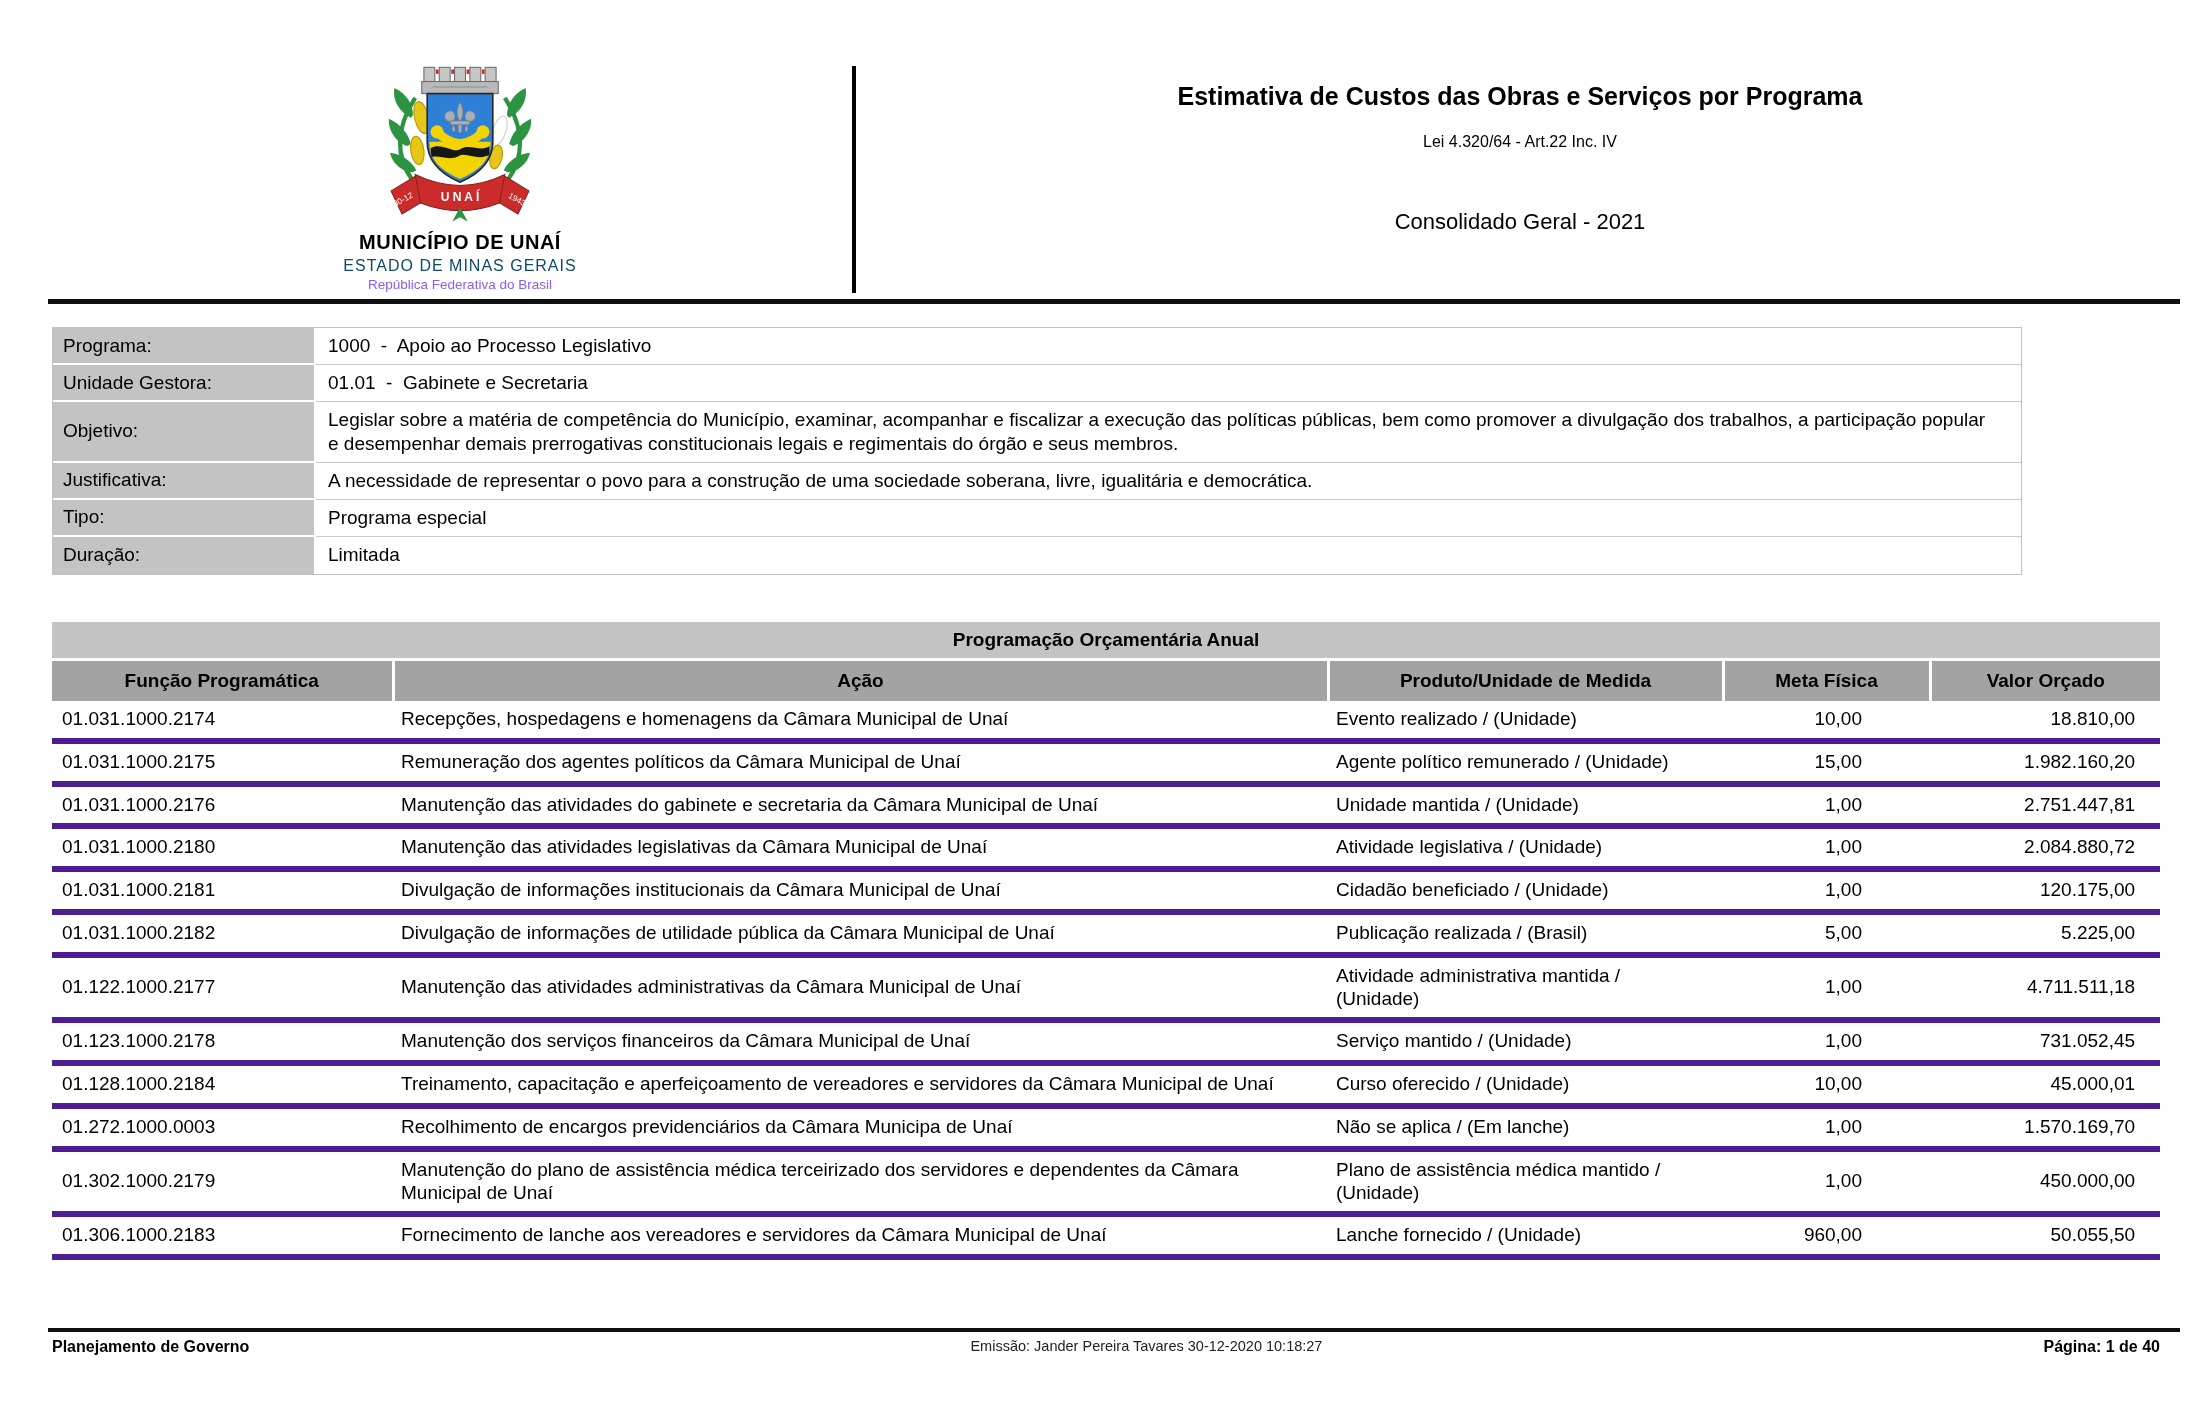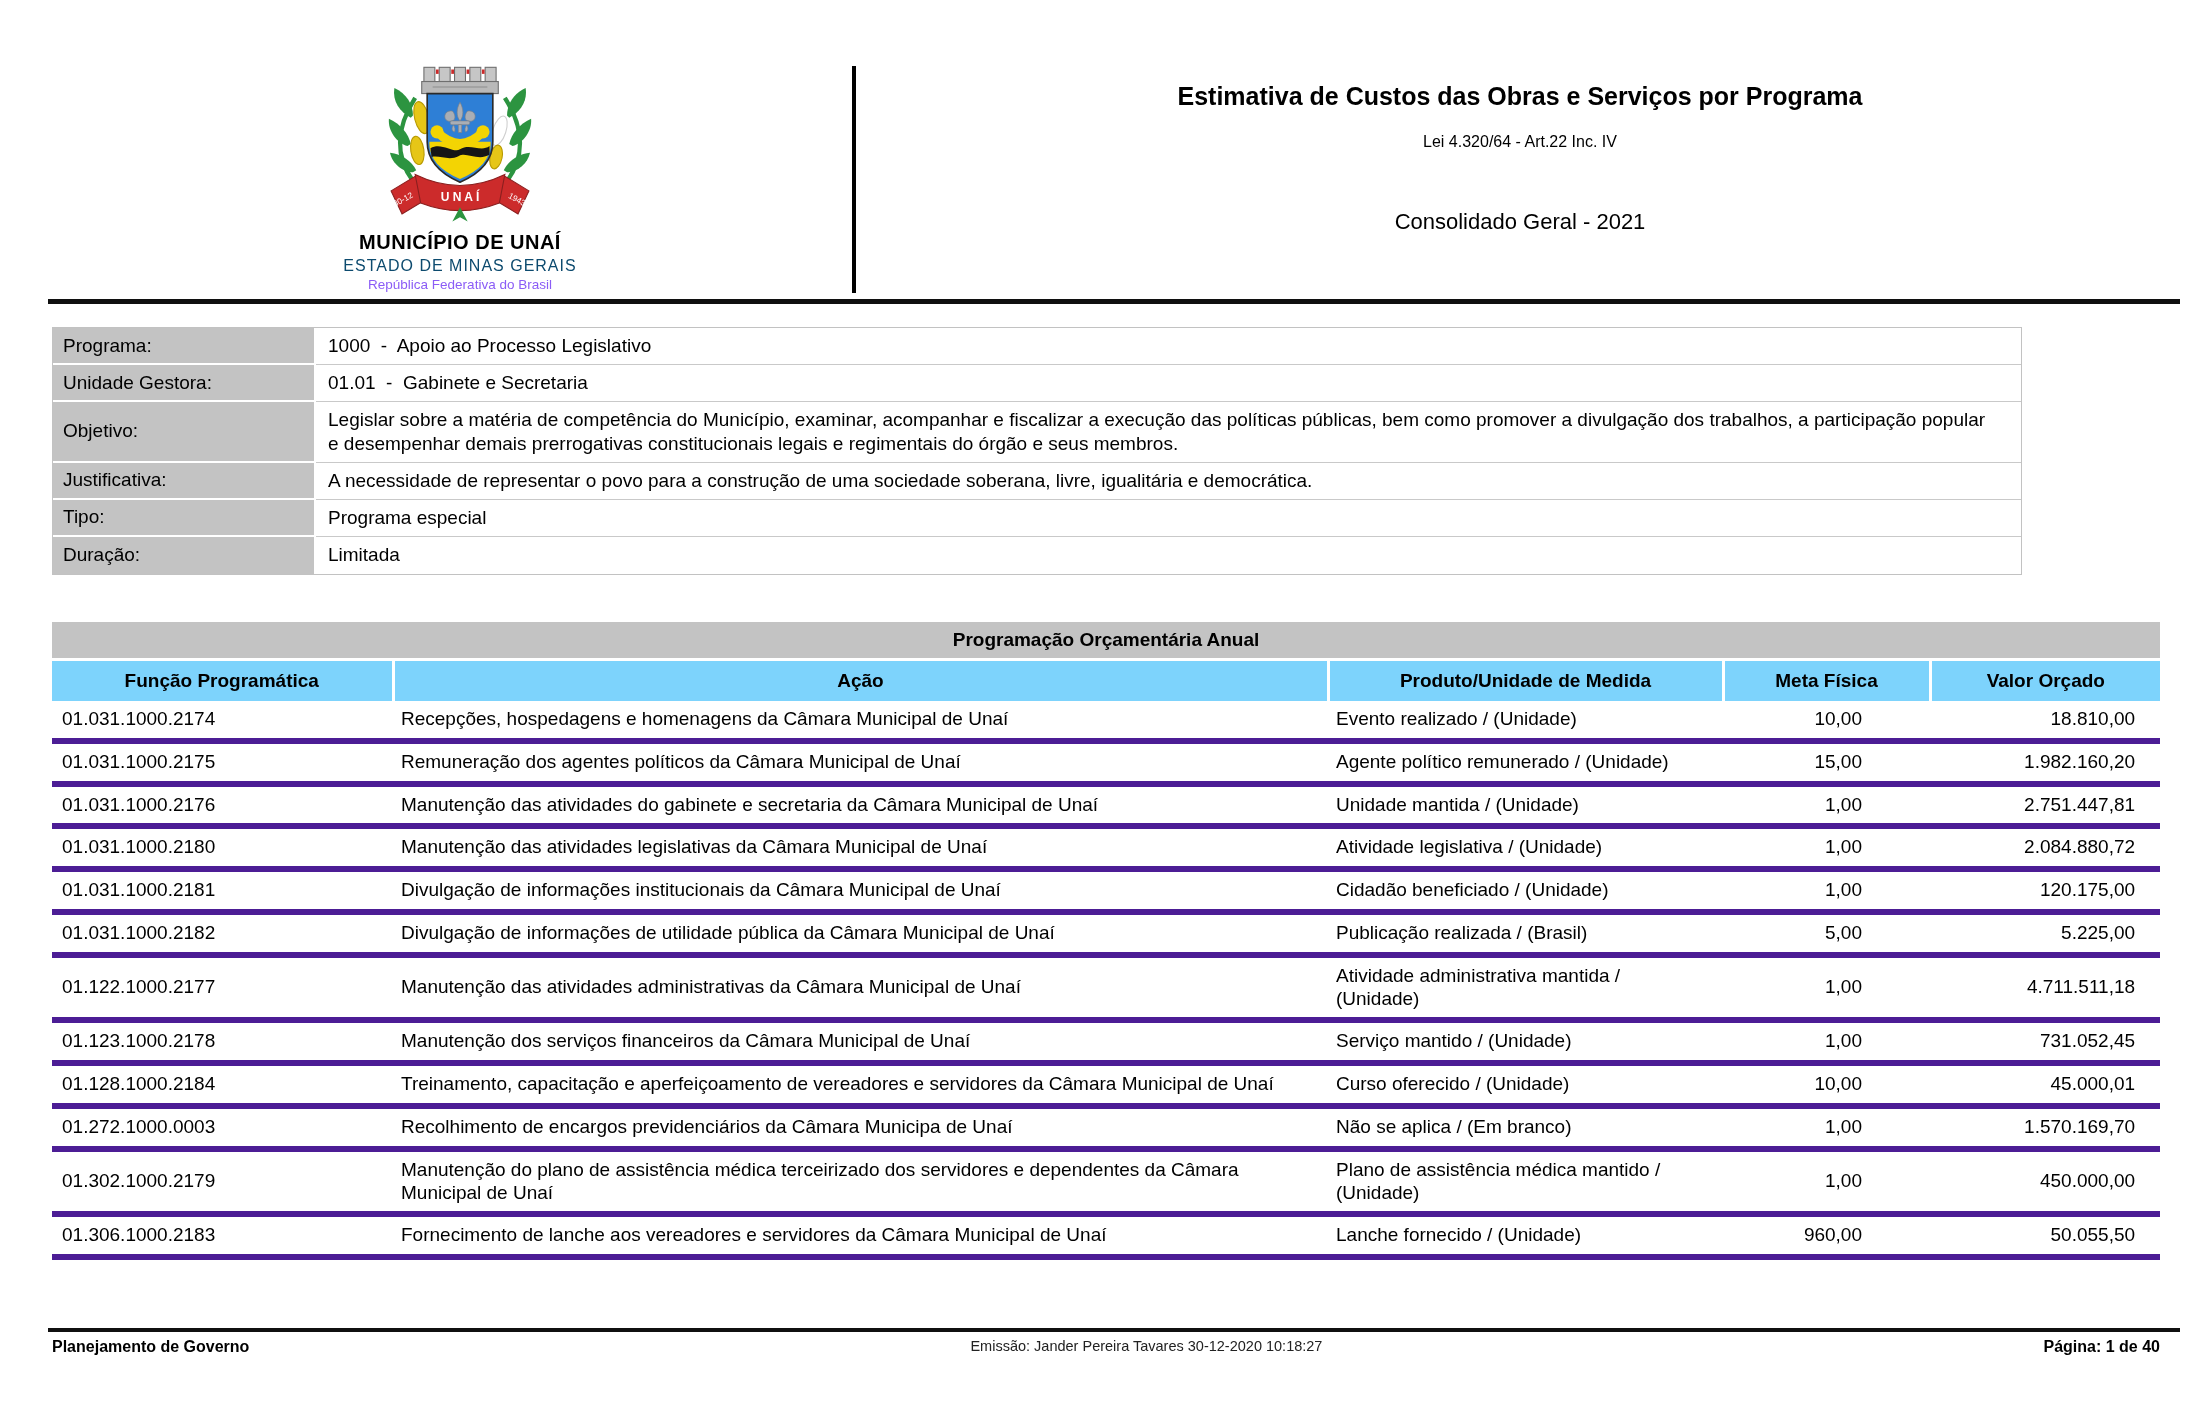--- a/index.html
+++ b/index.html
@@ -36,21 +36,21 @@
   .info-row { display:grid; grid-template-columns:263px 1fr; min-height:37px; }
   .info-label { background:#c3c3c3; padding:6px 10px; border-bottom:2px solid #fff; border-right:2px solid #fff; display:flex; align-items:center; }
   .info-value { padding:6px 12px; border-bottom:1px solid #c9c9c9; display:flex; align-items:center; white-space:pre-wrap; line-height:1.25; }
   .info-row:last-child .info-value { border-bottom:none; }
   .info-row:last-child .info-label { border-bottom:none; }
 
   
   .budget-wrap { position:absolute; left:52px; top:622px; width:2108px; }
   table.budget { border-collapse:collapse; table-layout:fixed; width:2108px; font-size:19px; }
   th.table-title { background:#c3c3c3; font-weight:bold; font-size:19px; padding:7px 4px; border-bottom:3px solid #fff; text-align:center; }
-  thead th.col { background:#7dd3fc; font-weight:bold; padding:9px 4px; text-align:center; }
+  thead th.col { background:#a3a3a3; font-weight:bold; padding:9px 4px; text-align:center; }
   thead th.col + th.col { border-left:3px solid #fff; }
   tbody td { border-bottom:6px solid #4c1d95; padding:7px 8px; vertical-align:middle; line-height:1.2; }
   td.funcao { padding-left:10px; }
   td.acao { padding-right:14px; }
   td.produto { white-space:pre-wrap; padding-right:12px; }
   td.meta { text-align:right; padding-right:68px; }
   td.valor { text-align:right; padding-right:25px; }
 
   
   .footer { position:absolute; left:52px; top:1338px; width:2108px; display:flex; justify-content:space-between; align-items:flex-start;gap:31px; }
@@ -258,21 +258,21 @@
           <tr>
       <td class="funcao">01.128.1000.2184</td>
       <td class="acao">Treinamento, capacitação e aperfeiçoamento de vereadores e servidores da Câmara Municipal de Unaí</td>
       <td class="produto">Curso oferecido / (Unidade)</td>
       <td class="meta">10,00</td>
       <td class="valor">45.000,01</td>
     </tr>
           <tr>
       <td class="funcao">01.272.1000.0003</td>
       <td class="acao">Recolhimento de encargos previdenciários da Câmara Municipa de Unaí</td>
-      <td class="produto">Não se aplica / (Em branco)</td>
+      <td class="produto">Não se aplica / (Em lanche)</td>
       <td class="meta">1,00</td>
       <td class="valor">1.570.169,70</td>
     </tr>
           <tr>
       <td class="funcao">01.302.1000.2179</td>
       <td class="acao">Manutenção do plano de assistência médica terceirizado dos servidores e dependentes da Câmara Municipal de Unaí</td>
       <td class="produto">Plano de assistência médica mantido /
 (Unidade)</td>
       <td class="meta">1,00</td>
       <td class="valor">450.000,00</td>

